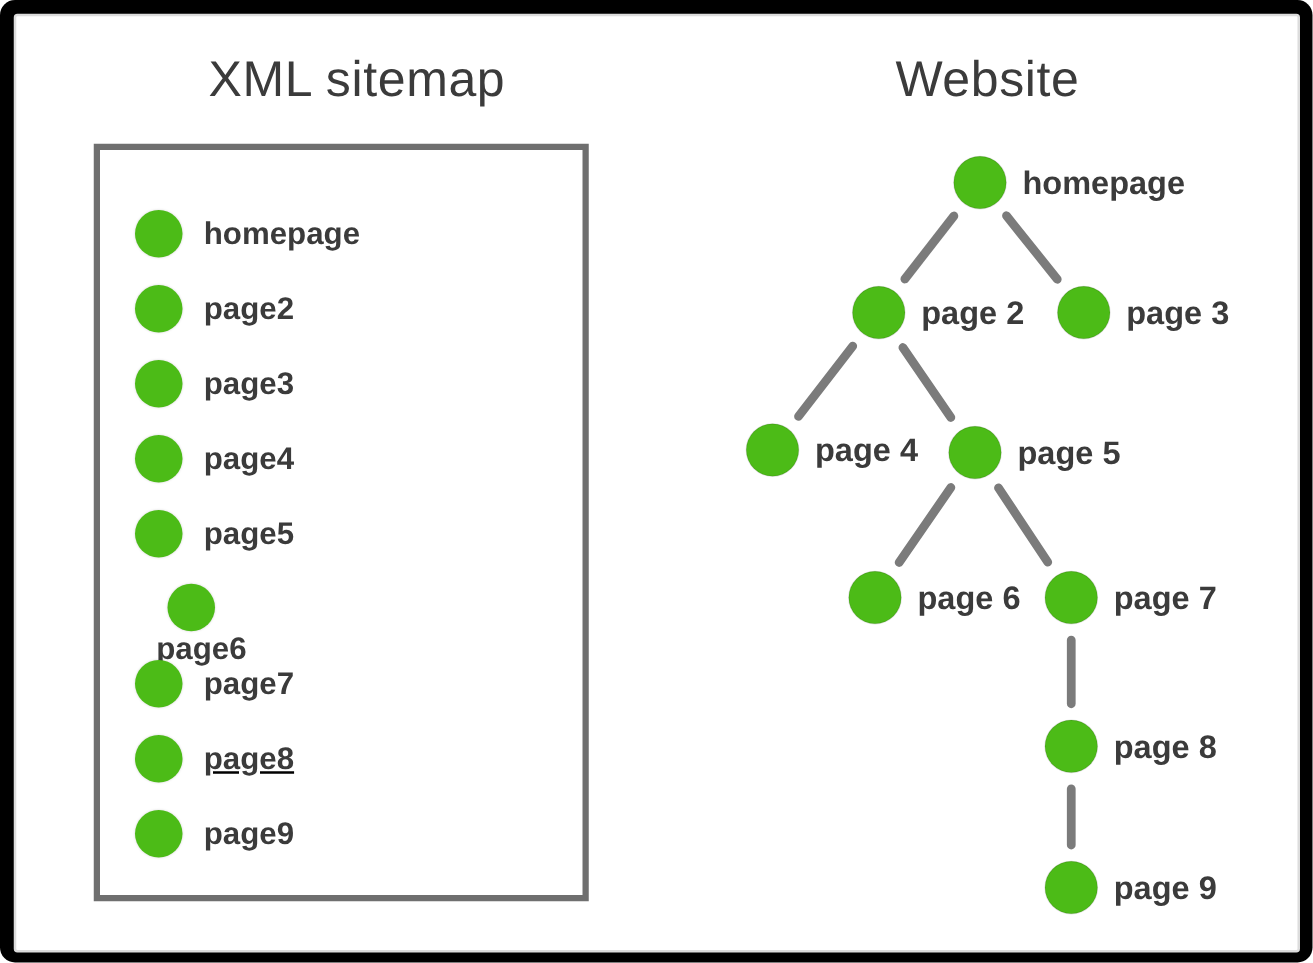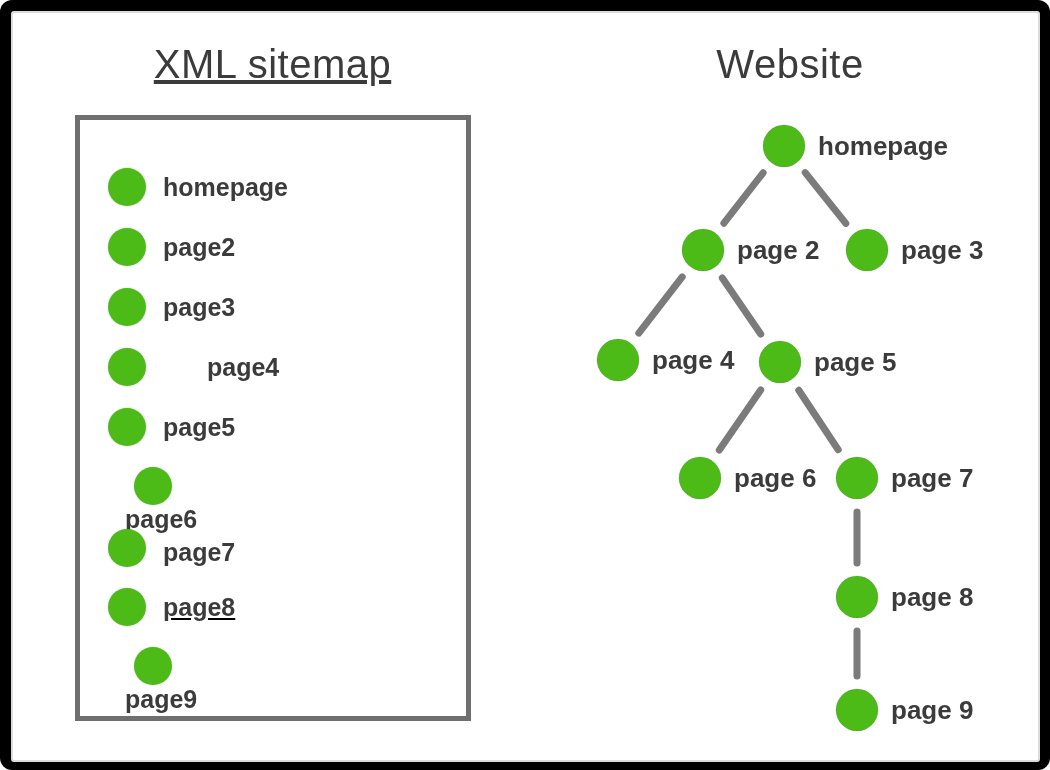--- a/index.html
+++ b/index.html
@@ -11,21 +11,21 @@
   }
   *{margin:0;padding:0;box-sizing:border-box;}
   html,body{width:1050px;height:770px;overflow:hidden;background:#fff;
     font-family:"Liberation Sans", sans-serif;}
   .frame{position:absolute;left:0;top:0;width:1050px;height:770px;
     background:var(--frame);border-radius:12px;}
   .canvas{position:absolute;left:11px;top:11px;right:10px;bottom:8px;
     background:#ffffff;border:2px solid #dcdcdc;border-radius:3px;}
   .title{position:absolute;top:42px;font-size:40px;font-weight:400;
     color:var(--text);text-align:center;letter-spacing:0.5px;}
-  .title-left{left:75px;width:395px;text-decoration:underline;}
+  .title-left{left:88px;width:395px;}
   .title-right{left:525px;width:530px;}
   .sitemap-box{position:absolute;left:75px;top:115px;width:396px;height:606px;
     border:5px solid var(--box-border);background:transparent;}
   .sitemap-row{position:absolute;left:108px;height:40px;display:flex;
     align-items:center;}
   .dot{width:38px;height:38px;border-radius:50%;background:var(--green);
     flex:0 0 38px;box-shadow:0 0 2px rgba(0,0,0,0.18);}
   .row-label{margin-left:17px;font-size:25px;font-weight:700;color:var(--text);
     white-space:nowrap;}
   svg.tree{position:absolute;left:0;top:0;width:1050px;height:770px;}
@@ -51,41 +51,41 @@
       <span class="row-label">homepage</span>
     </div>
     <div class="sitemap-row" style="top: 227px;">
       <span class="dot"></span>
       <span class="row-label">page2</span>
     </div>
     <div class="sitemap-row" style="top: 287px;">
       <span class="dot"></span>
       <span class="row-label">page3</span>
     </div>
-    <div class="sitemap-row" style="top: 347px; gap: 44px;">
+    <div class="sitemap-row" style="top: 347px;">
       <span class="dot"></span>
       <span class="row-label">page4</span>
     </div>
     <div class="sitemap-row" style="top: 407px; align-items: center;">
       <span class="dot"></span>
       <span class="row-label">page5</span>
     </div>
     <div class="sitemap-row" style="top: 467px; flex-direction: column;">
       <span class="dot"></span>
       <span class="row-label">page6</span>
     </div>
-    <div class="sitemap-row" style="top: 527px; align-items: flex-end;">
+    <div class="sitemap-row" style="top: 527px;">
       <span class="dot"></span>
       <span class="row-label">page7</span>
     </div>
     <div class="sitemap-row" style="top: 587px; text-decoration: underline;">
       <span class="dot"></span>
       <span class="row-label">page8</span>
     </div>
-    <div class="sitemap-row" style="top: 647px; flex-direction: column;">
+    <div class="sitemap-row" style="top: 647px;">
       <span class="dot"></span>
       <span class="row-label">page9</span>
     </div>
   </div>
 
 <svg class="tree" id="tree-svg" viewBox="0 0 1050 770">
     <line x1="763.1" y1="172.8" x2="723.9" y2="223.2" class="edge"></line>
     <line x1="805.2" y1="172.6" x2="845.8" y2="223.4" class="edge"></line>
     <line x1="682.2" y1="276.9" x2="638.8" y2="333.1" class="edge"></line>
     <line x1="722.3" y1="278.0" x2="760.7" y2="334.0" class="edge"></line>

